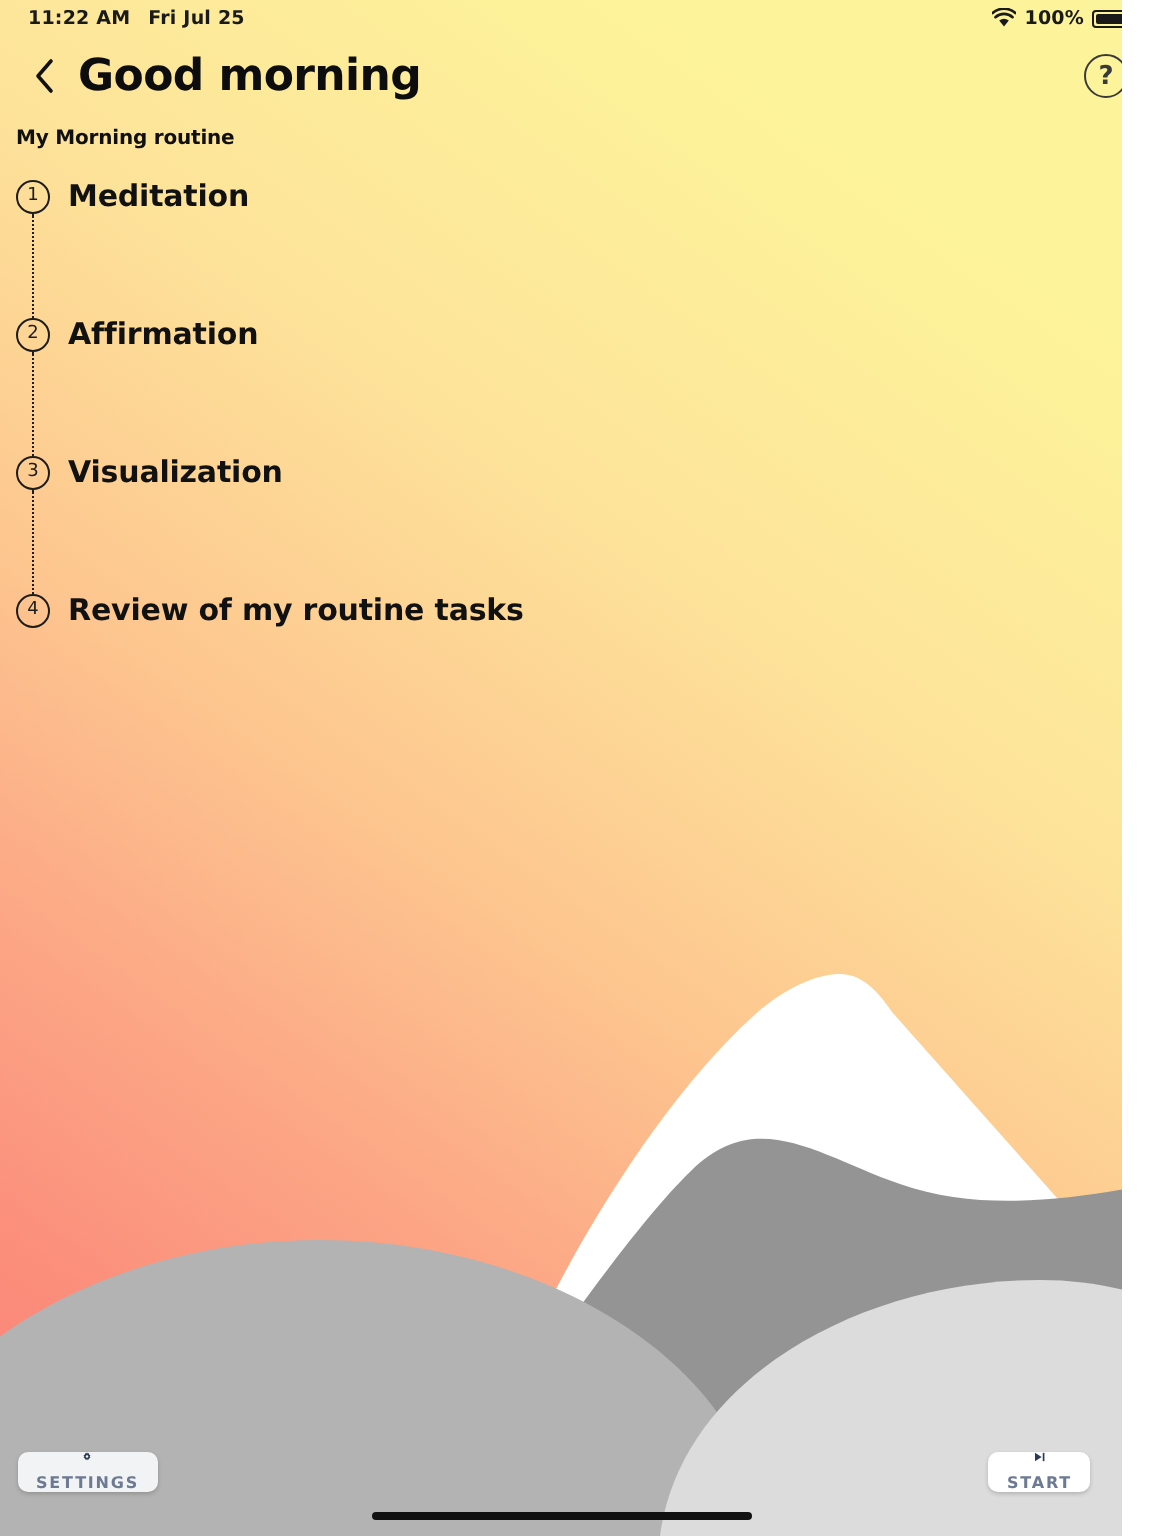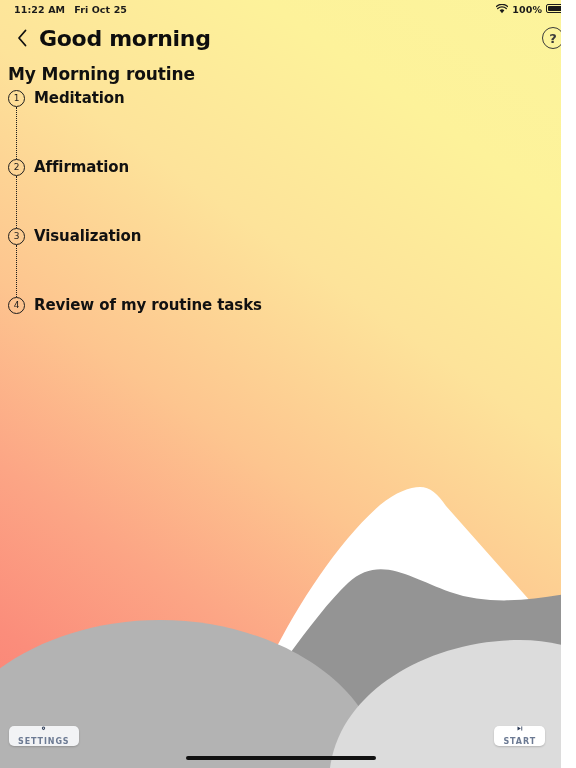--- a/index.html
+++ b/index.html
@@ -42,21 +42,21 @@
     display: flex;
     align-items: center;
     justify-content: space-between;
     padding: 0 10px 0 14px;
     font-size: 9.5px;
     font-weight: bold;
     color: #1a1a1a;
     letter-spacing: 0.1px;
   }
   .sb-left { display: flex; align-items: center; gap: 9px; }
-  .sb-right { display: flex; align-items: flex-start; gap: 4px; }
+  .sb-right { display: flex; align-items: center; gap: 4px; }
   .sb-batt {
     width: 20px; height: 9px;
     border: 1px solid #1a1a1a;
     border-radius: 2px;
     position: relative;
     padding: 1px;
   }
   .sb-batt::after {
     content: "";
     position: absolute;
@@ -99,21 +99,21 @@
     font-weight: bold;
     color: #3a3a3a;
     cursor: pointer;
     line-height: 1;
   }
 
   
   .routine-title {
     position: absolute;
     left: 8px; top: 64px;
-    font-size: 17px;
+    font-size: 10px;
     font-weight: bold;
     color: #101010;
     letter-spacing: -0.1px;
   }
 
   .steps {
     position: absolute;
     left: 8px; top: 90px;
     width: 400px;
   }
@@ -215,21 +215,21 @@
 
     <path d="M330,768
              C340,690 430,640 520,640
              C570,640 610,660 640,690
              L640,768 Z" fill="#DCDCDC"></path>
   </svg>
 
   <div class="statusbar">
     <div class="sb-left">
       <span>11:22 AM</span>
-      <span>Fri Oct 25</span>
+      <span>Fri Jul 25</span>
     </div>
     <div class="sb-right">
       <svg width="12" height="10" viewBox="0 0 12 10">
         <path d="M6 9.2 L3.6 6.3 A3.8 3.8 0 0 1 8.4 6.3 Z" fill="#1a1a1a"></path>
         <path d="M1.7 4.6 A6.4 6.4 0 0 1 10.3 4.6" stroke="#1a1a1a" stroke-width="1.3" fill="none" stroke-linecap="round"></path>
         <path d="M0.3 2.5 A8.6 8.6 0 0 1 11.7 2.5" stroke="#1a1a1a" stroke-width="1.3" fill="none" stroke-linecap="round"></path>
       </svg>
       <span>100%</span>
       <span class="sb-batt">
           <i></i>

